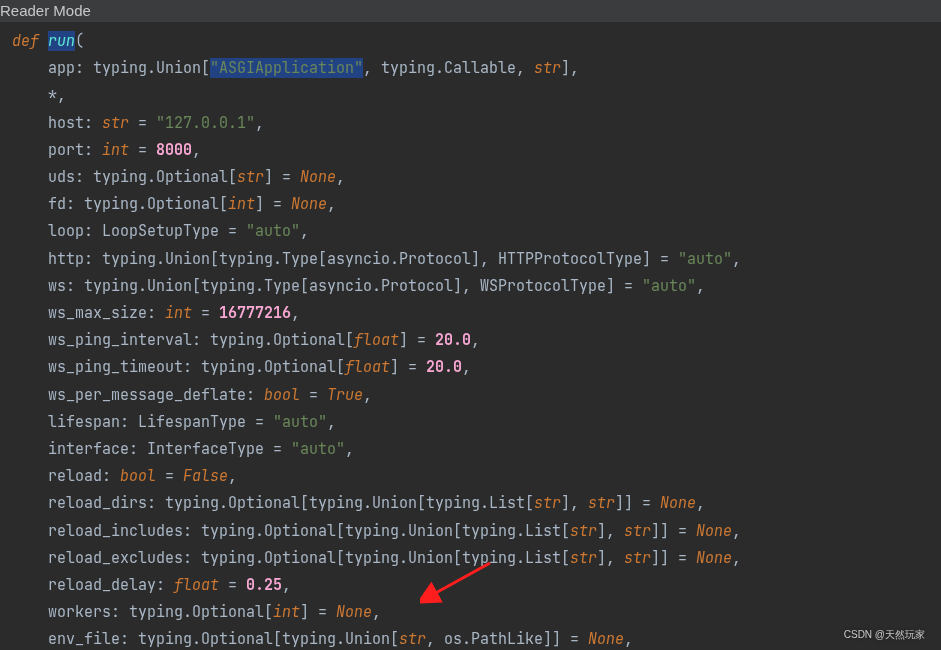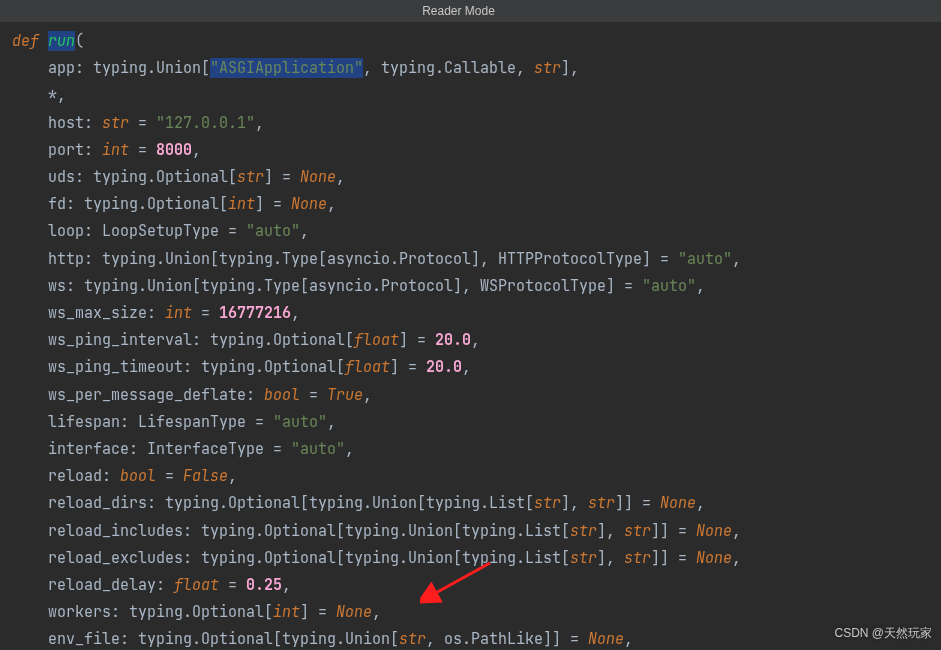--- a/index.html
+++ b/index.html
@@ -10,48 +10,48 @@
     font-size:15px;
     overflow:hidden;
     position:relative;
     color:#a9b7c6;
   }
   .topbar {
     height:22px;
     background:#3a3c3e;
     color:#c7c7c7;
     font-family:-apple-system,"Segoe UI",Arial,sans-serif;
-    font-size:12px;
+    font-size:15px;
     line-height:22px;
-    text-align:center;
+    text-align:left;
     padding-right:24px;
   }
   .code-area {
     padding:6px 0 0 12px;
     line-height:27.2px;
     white-space:pre;
   }
   .line { display:block; }
   .kw { color:#cc7832;font-style:italic; } 
-  .fn { color:#22c55e; font-style:italic;text-align:center; } 
+  .fn { color:#5eead4; font-style:italic;text-align:center; } 
   .str { color:#6a8759; }
   .num { color:#f9a8d4;font-weight:bold; }
   .id { color:#a9b7c6; }
   .hl { background:#214283; }
   .arrow {
     position:absolute;
     left:420px; top:555px;
     pointer-events:none;
   }
   .watermark {
     position:absolute;
-    right:9px; bottom:8px;
+    right:16px; bottom:8px;
     color:#e0e0e0;
     font-family:-apple-system,"Segoe UI",Arial,sans-serif;
-    font-size:12px;
+    font-size:10px;
     opacity:0.85;
     text-shadow:0 0 4px rgba(0,0,0,0.6);
   }
 </style>
 </head>
 <body>
 
 <div class="topbar">
   <span>Reader Mode</span>
 </div>

